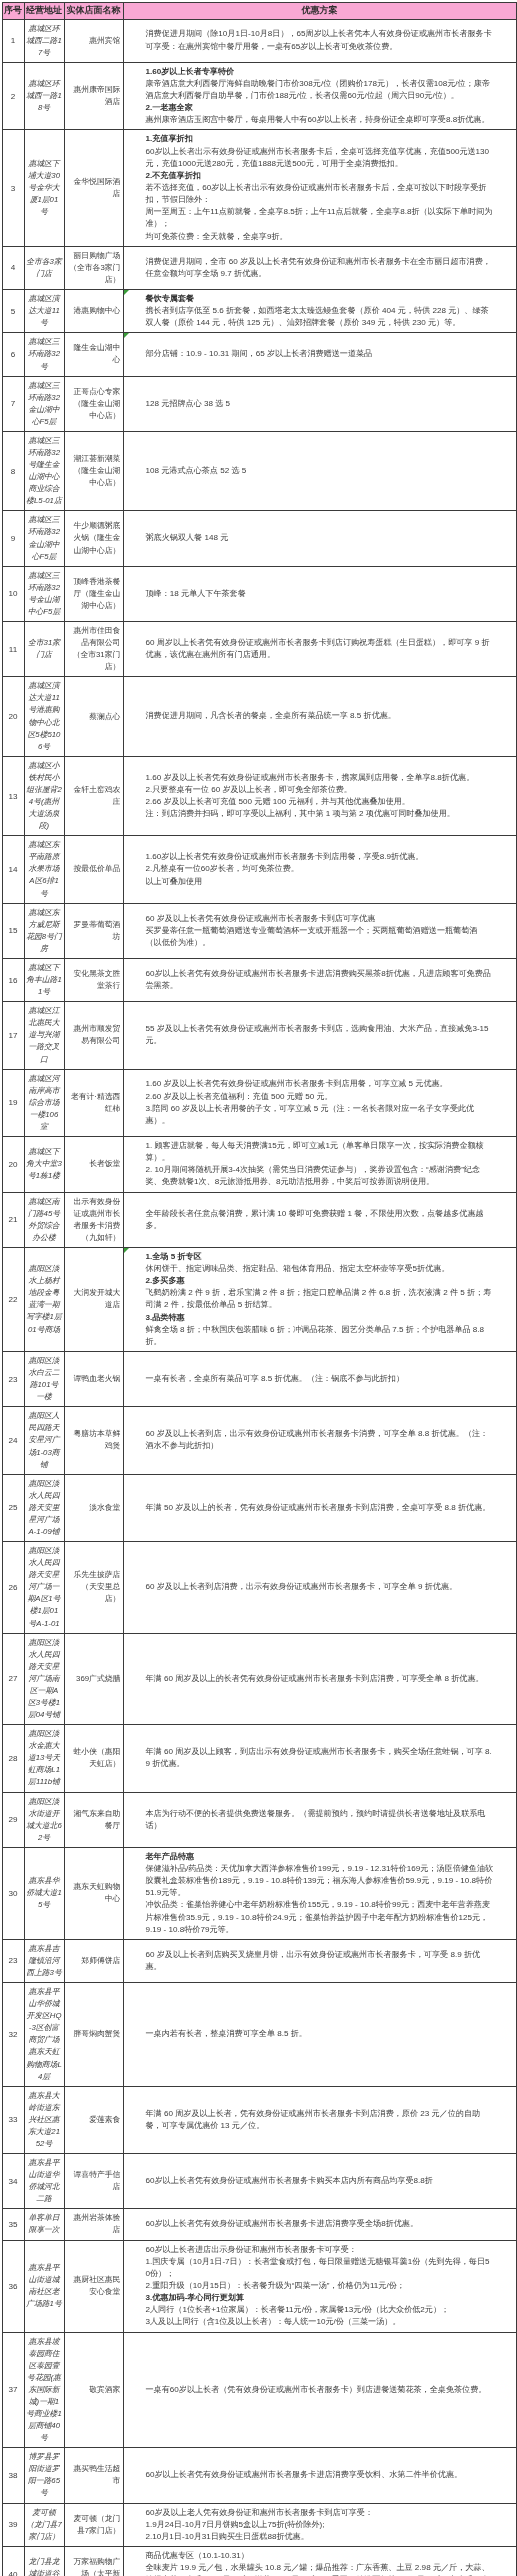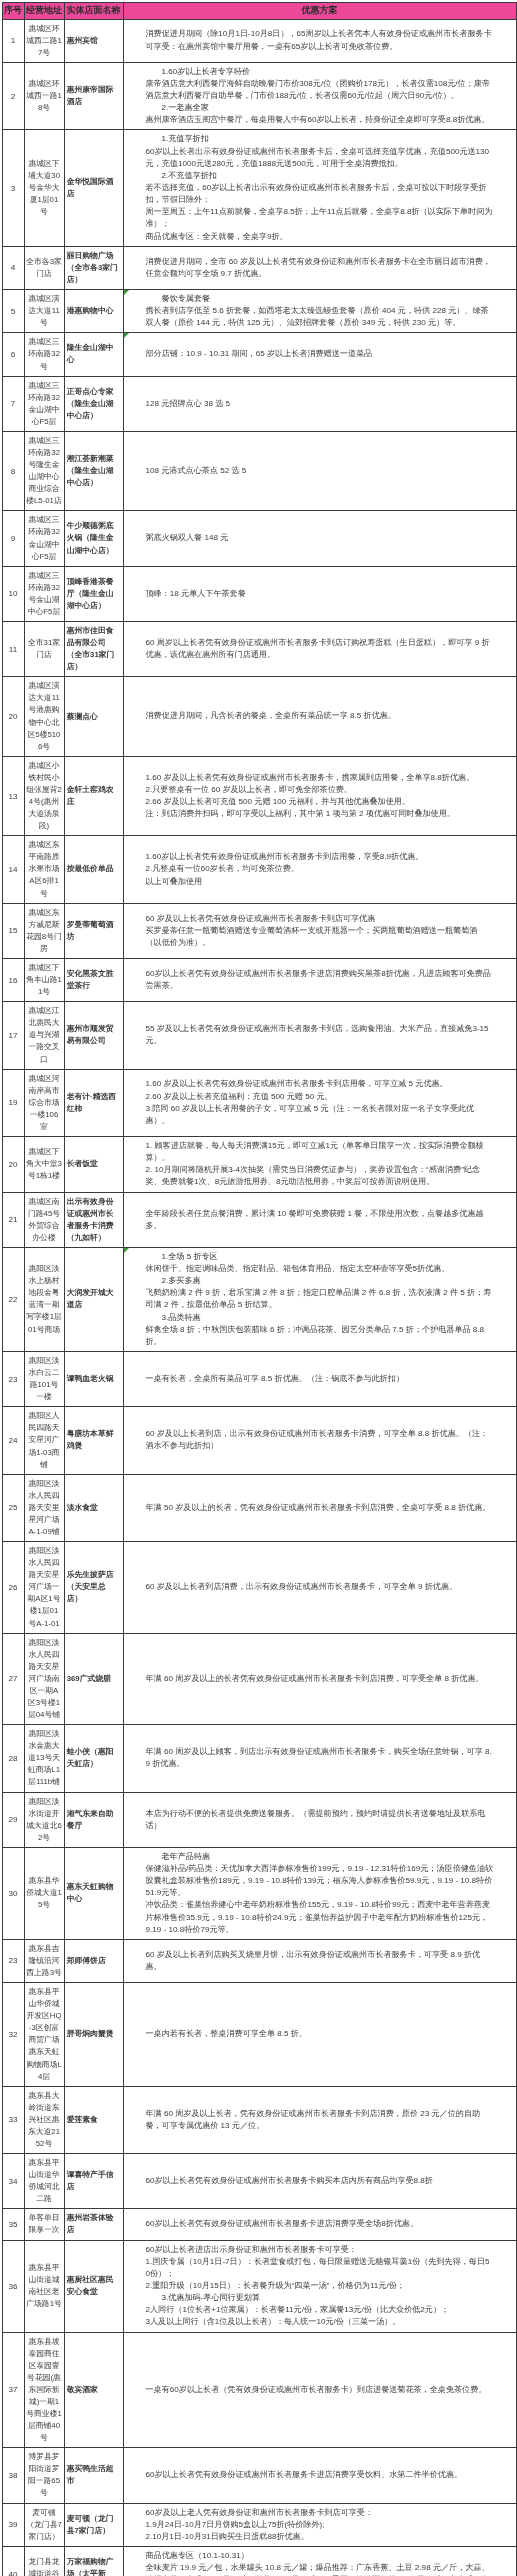--- a/index.html
+++ b/index.html
@@ -19,33 +19,33 @@
     border:0.7px solid #3a3a3a;
     vertical-align:middle;
     word-break:break-all;
   }
   table.offers th {
     font-size:9px;
     font-weight:bold;
     padding:1.5px 0.7px;
     text-align:center;
     color:#2e2e2e;
-    background:#ec4899;
+    background:#f9a8d4;
   }
   td.c-no   { width:22px; text-align:center; font-size:8.1px; padding:2.2px 0.7px; }
-  td.c-addr { width:40px; text-align:center; font-size:7.8px; line-height:1.55; padding:3px 1.5px; }
-  td.c-store{ width:59px; text-align:left; font-size:7.8px; line-height:1.55; padding:3px 2.2px;font-weight:bold; }
+  td.c-addr { width:40px; text-align:center; font-size:7.8px; line-height:1.55; padding:3px 1.5px;font-style:italic; }
+  td.c-store{ width:59px; text-align:right; font-size:7.8px; line-height:1.55; padding:3px 2.2px; }
   td.c-plan {
     font-size:8.1px;
     padding:3px 22px;
     position:relative;
     text-align:left;
   }
   .plan-line { line-height:1.5; min-height:6px; }
-  .plan-line.bold { font-weight:normal; color:#333;margin-left:16px; }
+  .plan-line.bold { font-weight:bold; color:#333; }
   .corner-marker {
     position:absolute; top:0; left:0;
     width:0; height:0;
     border-left:5.2px solid #3a9d3a;
     border-bottom:5.2px solid transparent;
   }
 </style>
 </head>
 <body>
 
@@ -88,21 +88,21 @@
         <tr>
     <td class="c-no">3</td>
     <td class="c-addr">惠城区下埔大道30号金华大厦1层01号</td>
     <td class="c-store">金华悦国际酒店</td>
     <td class="c-plan">
             <div class="plan-line bold">1.充值享折扣</div>
             <div class="plan-line">60岁以上长者出示有效身份证或惠州市长者服务卡后，全桌可选择充值享优惠，充值500元送130元，充值1000元送280元，充值1888元送500元，可用于全桌消费抵扣。</div>
             <div class="plan-line bold">2.不充值享折扣</div>
             <div class="plan-line">若不选择充值，60岁以上长者出示有效身份证或惠州市长者服务卡后，全桌可按以下时段享受折扣，节假日除外：</div>
             <div class="plan-line">周一至周五：上午11点前就餐，全桌享8.5折；上午11点后就餐，全桌享8.8折（以实际下单时间为准）；</div>
-            <div class="plan-line">商品优惠专区：全天就餐，全桌享9折。</div>
+            <div class="plan-line">均可免茶位费：全天就餐，全桌享9折。</div>
           </td>
   </tr>
         <tr>
     <td class="c-no">4</td>
     <td class="c-addr">全市各3家门店</td>
     <td class="c-store">丽日购物广场（全市各3家门店）</td>
     <td class="c-plan">
             <div class="plan-line">消费促进月期间，全市 60 岁及以上长者凭有效身份证和惠州市长者服务卡在全市丽日超市消费，任意金额均可享全场 9.7 折优惠。</div>
           </td>
   </tr>

